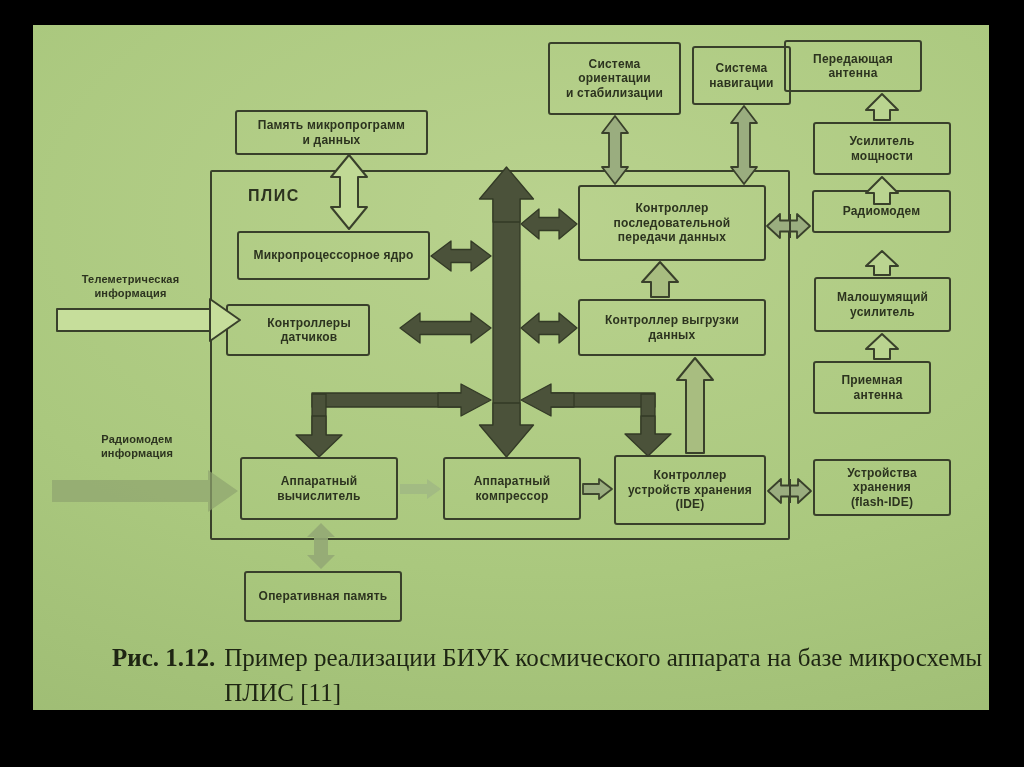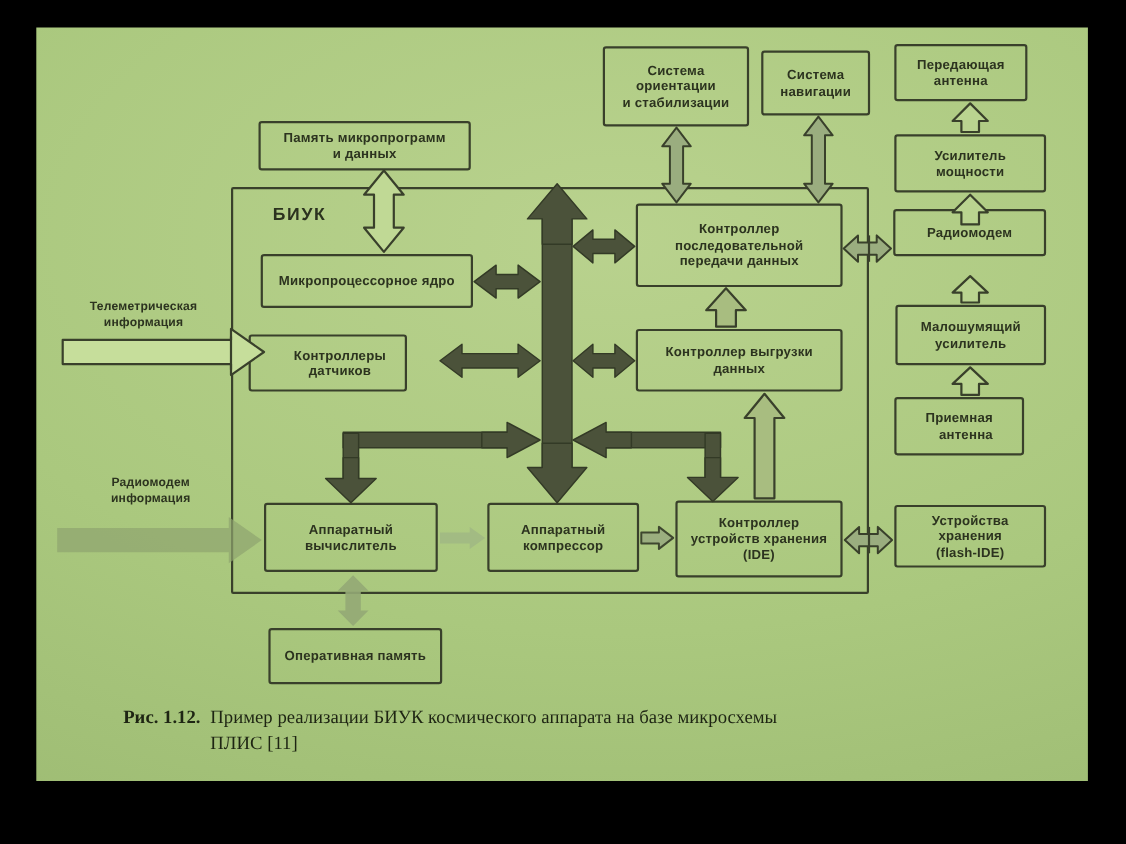--- a/index.html
+++ b/index.html
@@ -14,38 +14,38 @@
        display:flex;align-items:center;justify-content:center;text-align:center;
        color:var(--ink,#2c331f);font-size:12px;line-height:1.2;font-weight:700;
        white-space:pre-line;letter-spacing:.2px;padding:2px;box-sizing:border-box;}
   #plis-outline{position:absolute;left:210px;top:170px;width:580px;height:370px;
        border:2px solid var(--line,#39402b);border-radius:2px;box-sizing:border-box;}
   #plis-label{position:absolute;left:248px;top:187px;color:var(--ink,#2c331f);
        font-size:16px;font-weight:700;letter-spacing:1.5px;}
   .flabel{position:absolute;color:var(--ink,#2c331f);font-weight:700;font-size:11px;
        line-height:1.3;text-align:center;white-space:pre-line;letter-spacing:.2px;}
   #caption{position:absolute;left:112px;top:640px;display:flex;color:#1e2513;
-       font-family:"Liberation Serif",serif;font-size:17px;line-height:1.4;}
+       font-family:"Liberation Serif",serif;font-size:25px;line-height:1.4;}
   #caption .clabel{font-weight:700;margin-right:9px;}
   #caption .ctext{white-space:pre-line;}
   #arrows{position:absolute;left:0;top:0;width:1024px;height:767px;pointer-events:none;}
   .arr-dark{fill:var(--arrow-dark,#4b523a);stroke:#333a26;stroke-width:1.3;stroke-linejoin:round;}
   .arr-gray{fill:var(--arrow-gray,#9aad7f);stroke:var(--line,#39402b);stroke-width:1.8;stroke-linejoin:round;}
   .arr-outline{fill:var(--arrow-outline-fill,#bad490);stroke:var(--line,#39402b);stroke-width:2;stroke-linejoin:round;}
   .arr-soft{stroke:none;}
   .ovl{stroke:var(--line,#39402b);stroke-width:2;}
 </style>
 </head>
 <body>
 
 <div id="stage">
   <div class="page"></div>
 
   <div id="plis-outline"></div>
-  <div id="plis-label">БИУК</div>
+  <div id="plis-label">ПЛИС</div>
 
   <div class="box" style="left:235px;top:110px;width:193px;height:45px;">Память микропрограмм
 и данных</div>
   <div class="box" style="left:237px;top:231px;width:193px;height:49px;">Микропроцессорное ядро</div>
   <div class="box" style="left:226px;top:304px;width:144px;height:52px;padding-left:24px;">Контроллеры
 датчиков</div>
   <div class="box" style="left:578px;top:185px;width:188px;height:76px;">Контроллер
 последовательной
 передачи данных</div>
   <div class="box" style="left:578px;top:299px;width:188px;height:57px;">Контроллер выгрузки
@@ -56,21 +56,21 @@
 компрессор</div>
   <div class="box" style="left:614px;top:455px;width:152px;height:70px;">Контроллер
 устройств хранения
 (IDE)</div>
   <div class="box" style="left:244px;top:571px;width:158px;height:51px;">Оперативная память</div>
   <div class="box" style="left:548px;top:42px;width:133px;height:73px;">Система
 ориентации
 и стабилизации</div>
   <div class="box" style="left:692px;top:46px;width:99px;height:59px;">Система
 навигации</div>
-  <div class="box" style="left:813px;top:40px;width:121px;height:52px;">Передающая
+  <div class="box" style="left:784px;top:40px;width:138px;height:52px;">Передающая
 антенна</div>
   <div class="box" style="left:813px;top:122px;width:138px;height:53px;">Усилитель
 мощности</div>
   <div class="box" style="left:812px;top:190px;width:139px;height:43px;">Радиомодем</div>
   <div class="box" style="left:814px;top:277px;width:137px;height:55px;">Малошумящий
 усилитель</div>
   <div class="box" style="left:813px;top:361px;width:118px;height:53px;text-align:right;">Приемная
 антенна</div>
   <div class="box" style="left:813px;top:459px;width:138px;height:57px;">Устройства
 хранения

